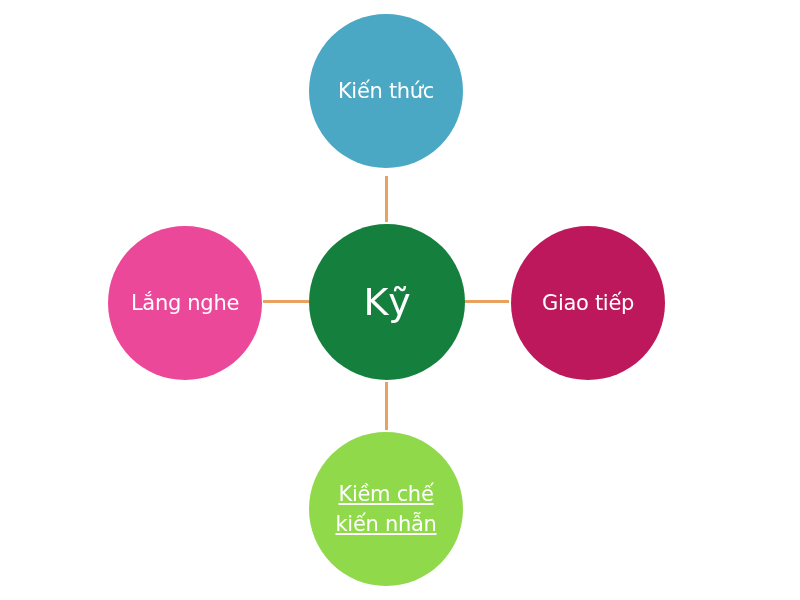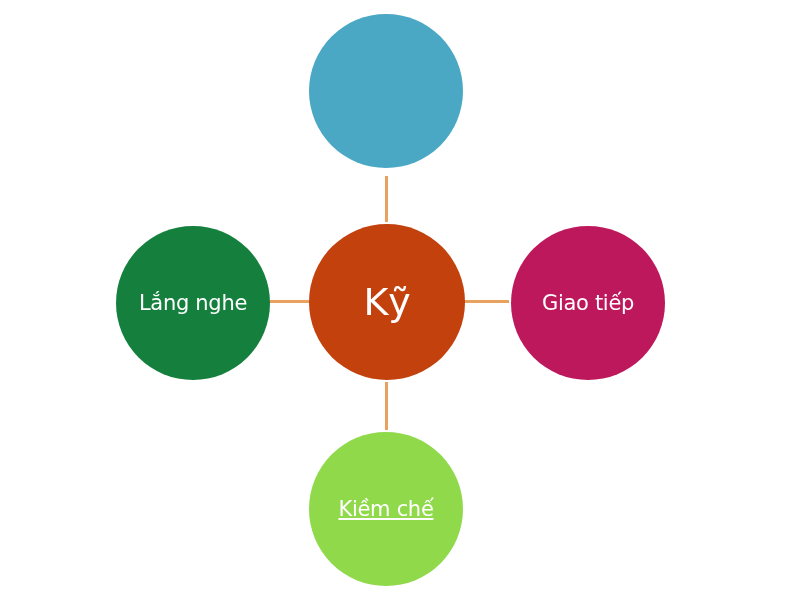--- a/index.html
+++ b/index.html
@@ -14,34 +14,36 @@
 </head>
 <body>
 
 <div class="line" style="left:385px; top:176px; width:3px; height:46px;"></div>
 <div class="line" style="left:263px; top:300px; width:46px; height:3px;"></div>
 <div class="line" style="left:463px; top:300px; width:46px; height:3px;"></div>
 <div class="line" style="left:385px; top:382px; width:3px; height:48px;"></div>
 
 <div class="node" style="left:309px; top:14px; width:154px; height:154px; background:#4aa8c4;">
   <div>
+    <span>Kiến thức</span>
   </div>
 </div>
 
-<div class="node" style="left:116px; top:226px; width:154px; height:154px; background:#15803d;">
+<div class="node" style="left:108px; top:226px; width:154px; height:154px; background:#ec4899;">
   <span>Lắng nghe</span>
 </div>
 
-<div class="node center" style="left:309px; top:224px; width:156px; height:156px; background:#c2410c;">
+<div class="node center" style="left:309px; top:224px; width:156px; height:156px; background:#15803d;">
   <div>
     <span>Kỹ</span>
   </div>
 </div>
 
 <div class="node" style="left:511px; top:226px; width:154px; height:154px; background:#be185d;">
   <span>Giao tiếp</span>
 </div>
 
 <div class="node" style="left:309px; top:432px; width:154px; height:154px; background:#8fd94a;text-decoration:underline;">
   <div>
     <span>Kiềm chế</span>
+    <span>kiến nhẫn</span>
   </div>
 </div>
 
 </body></html>

